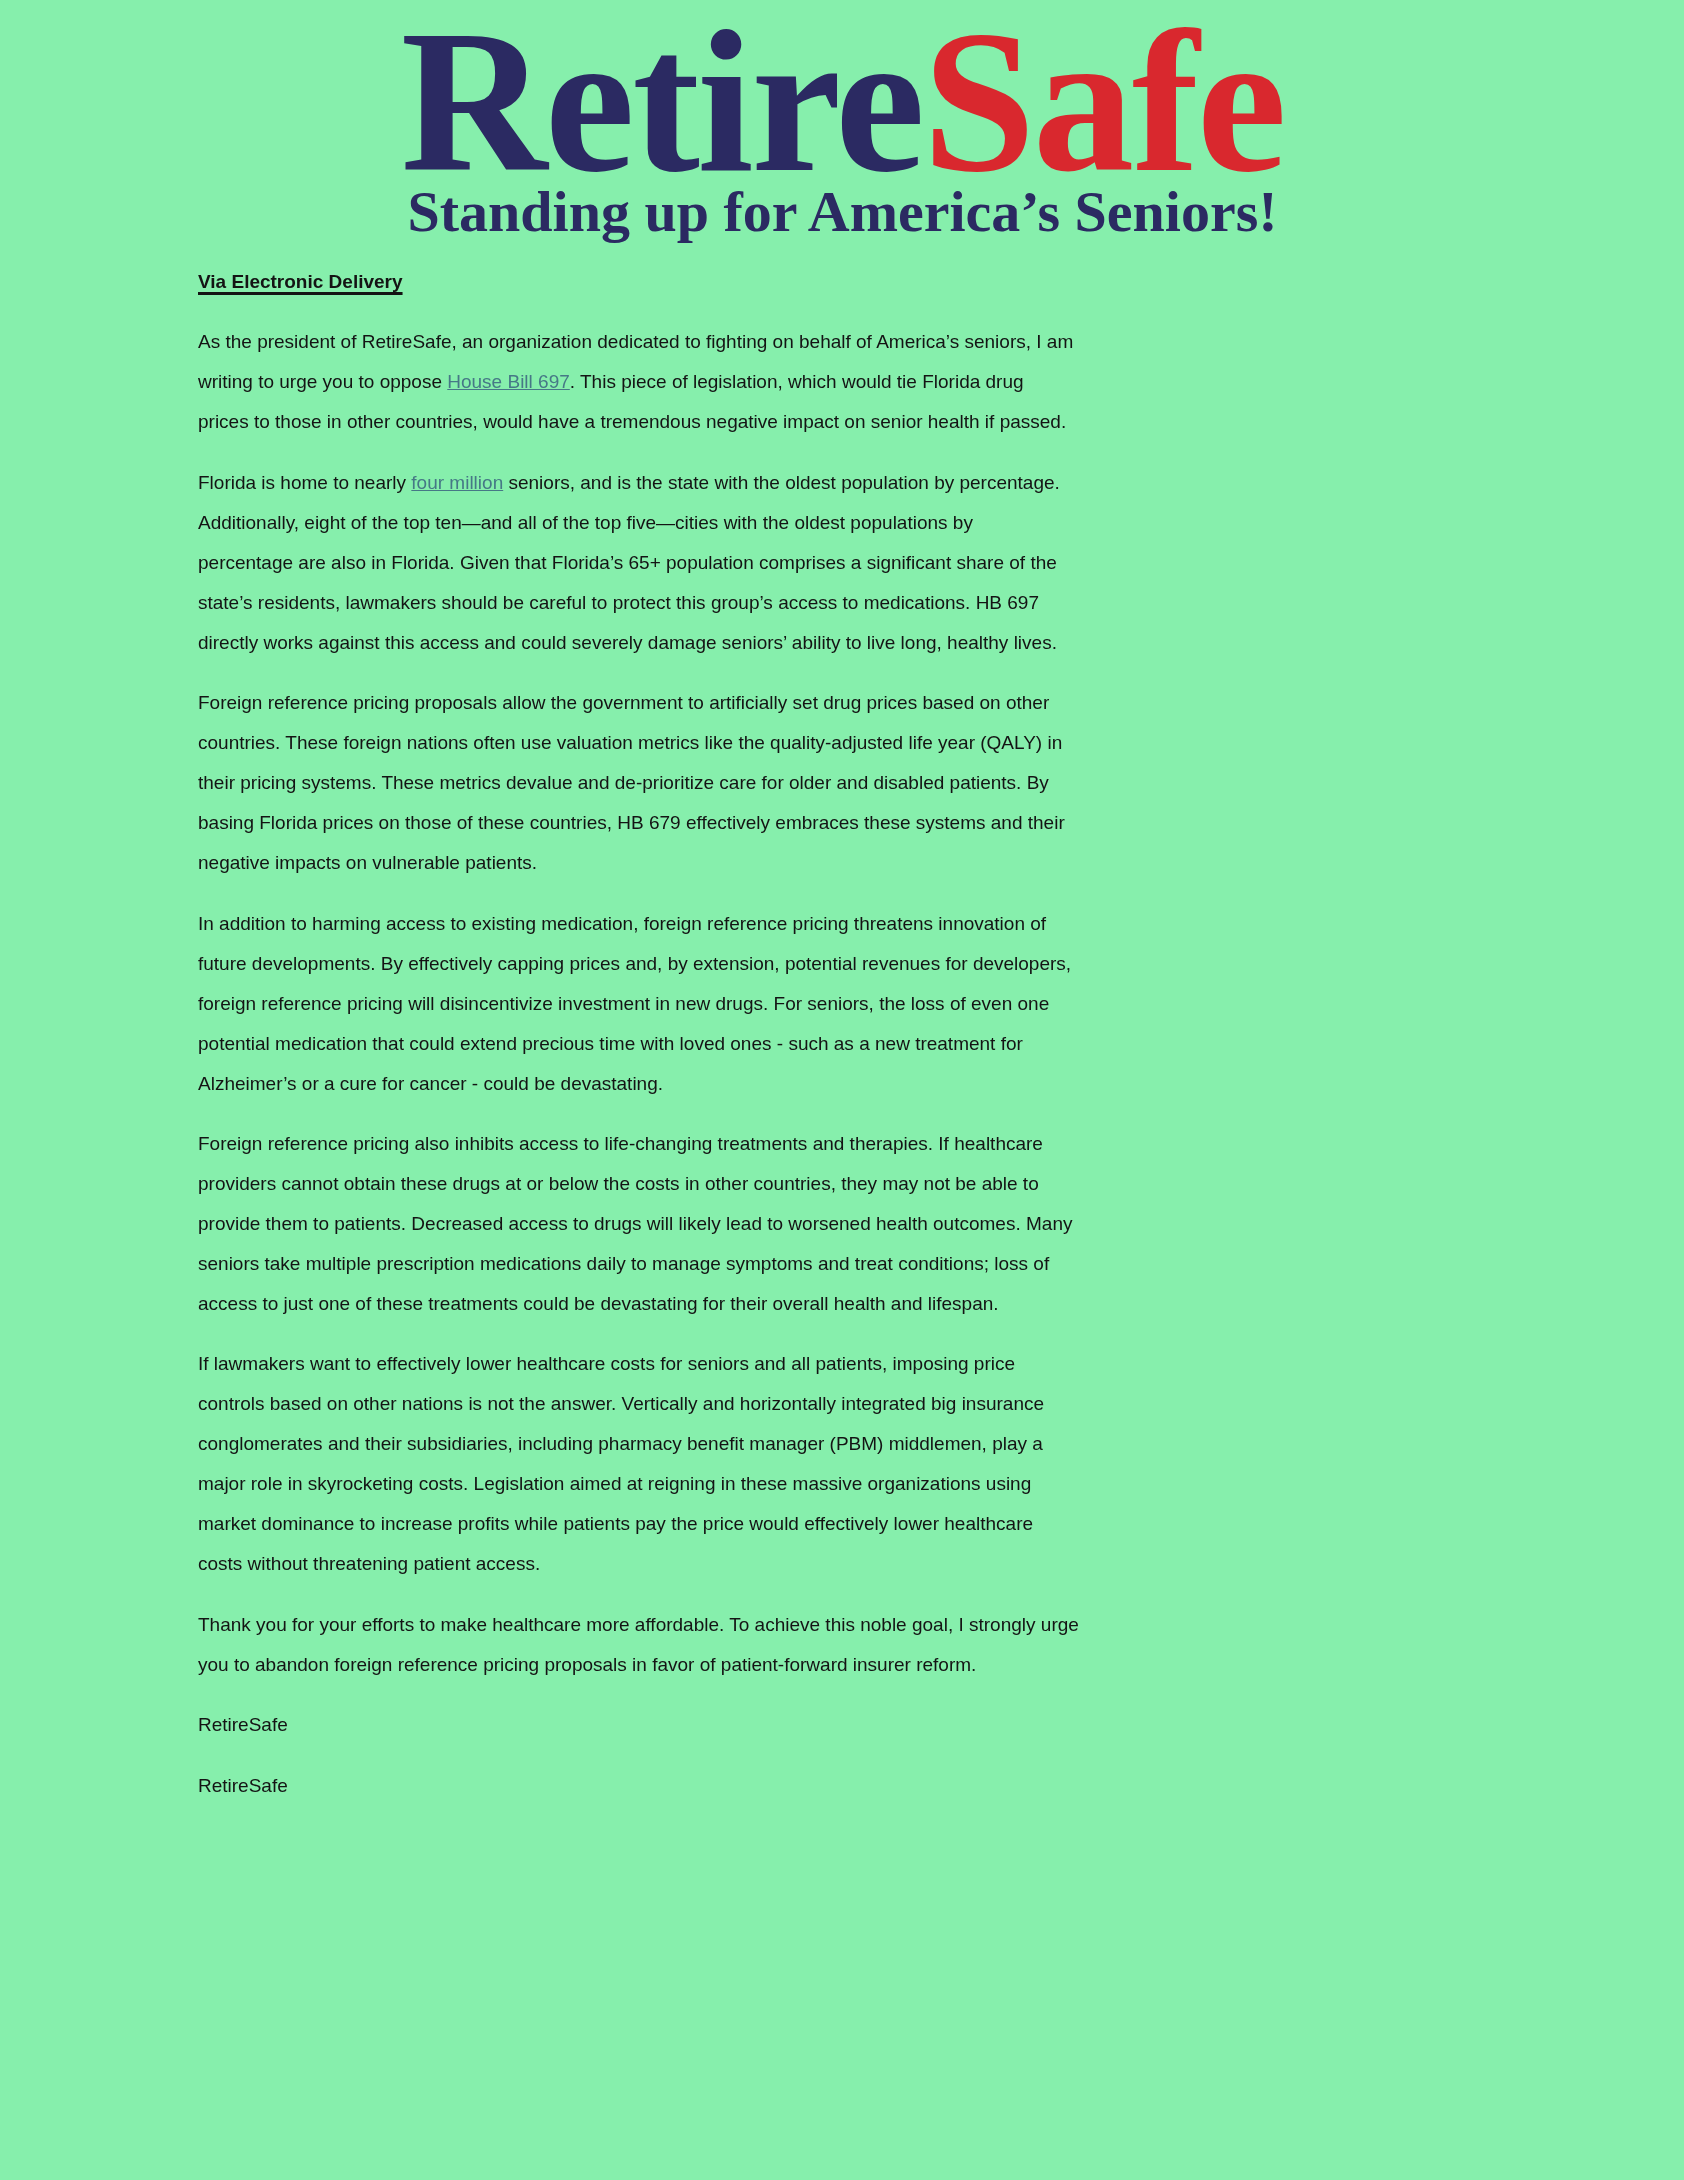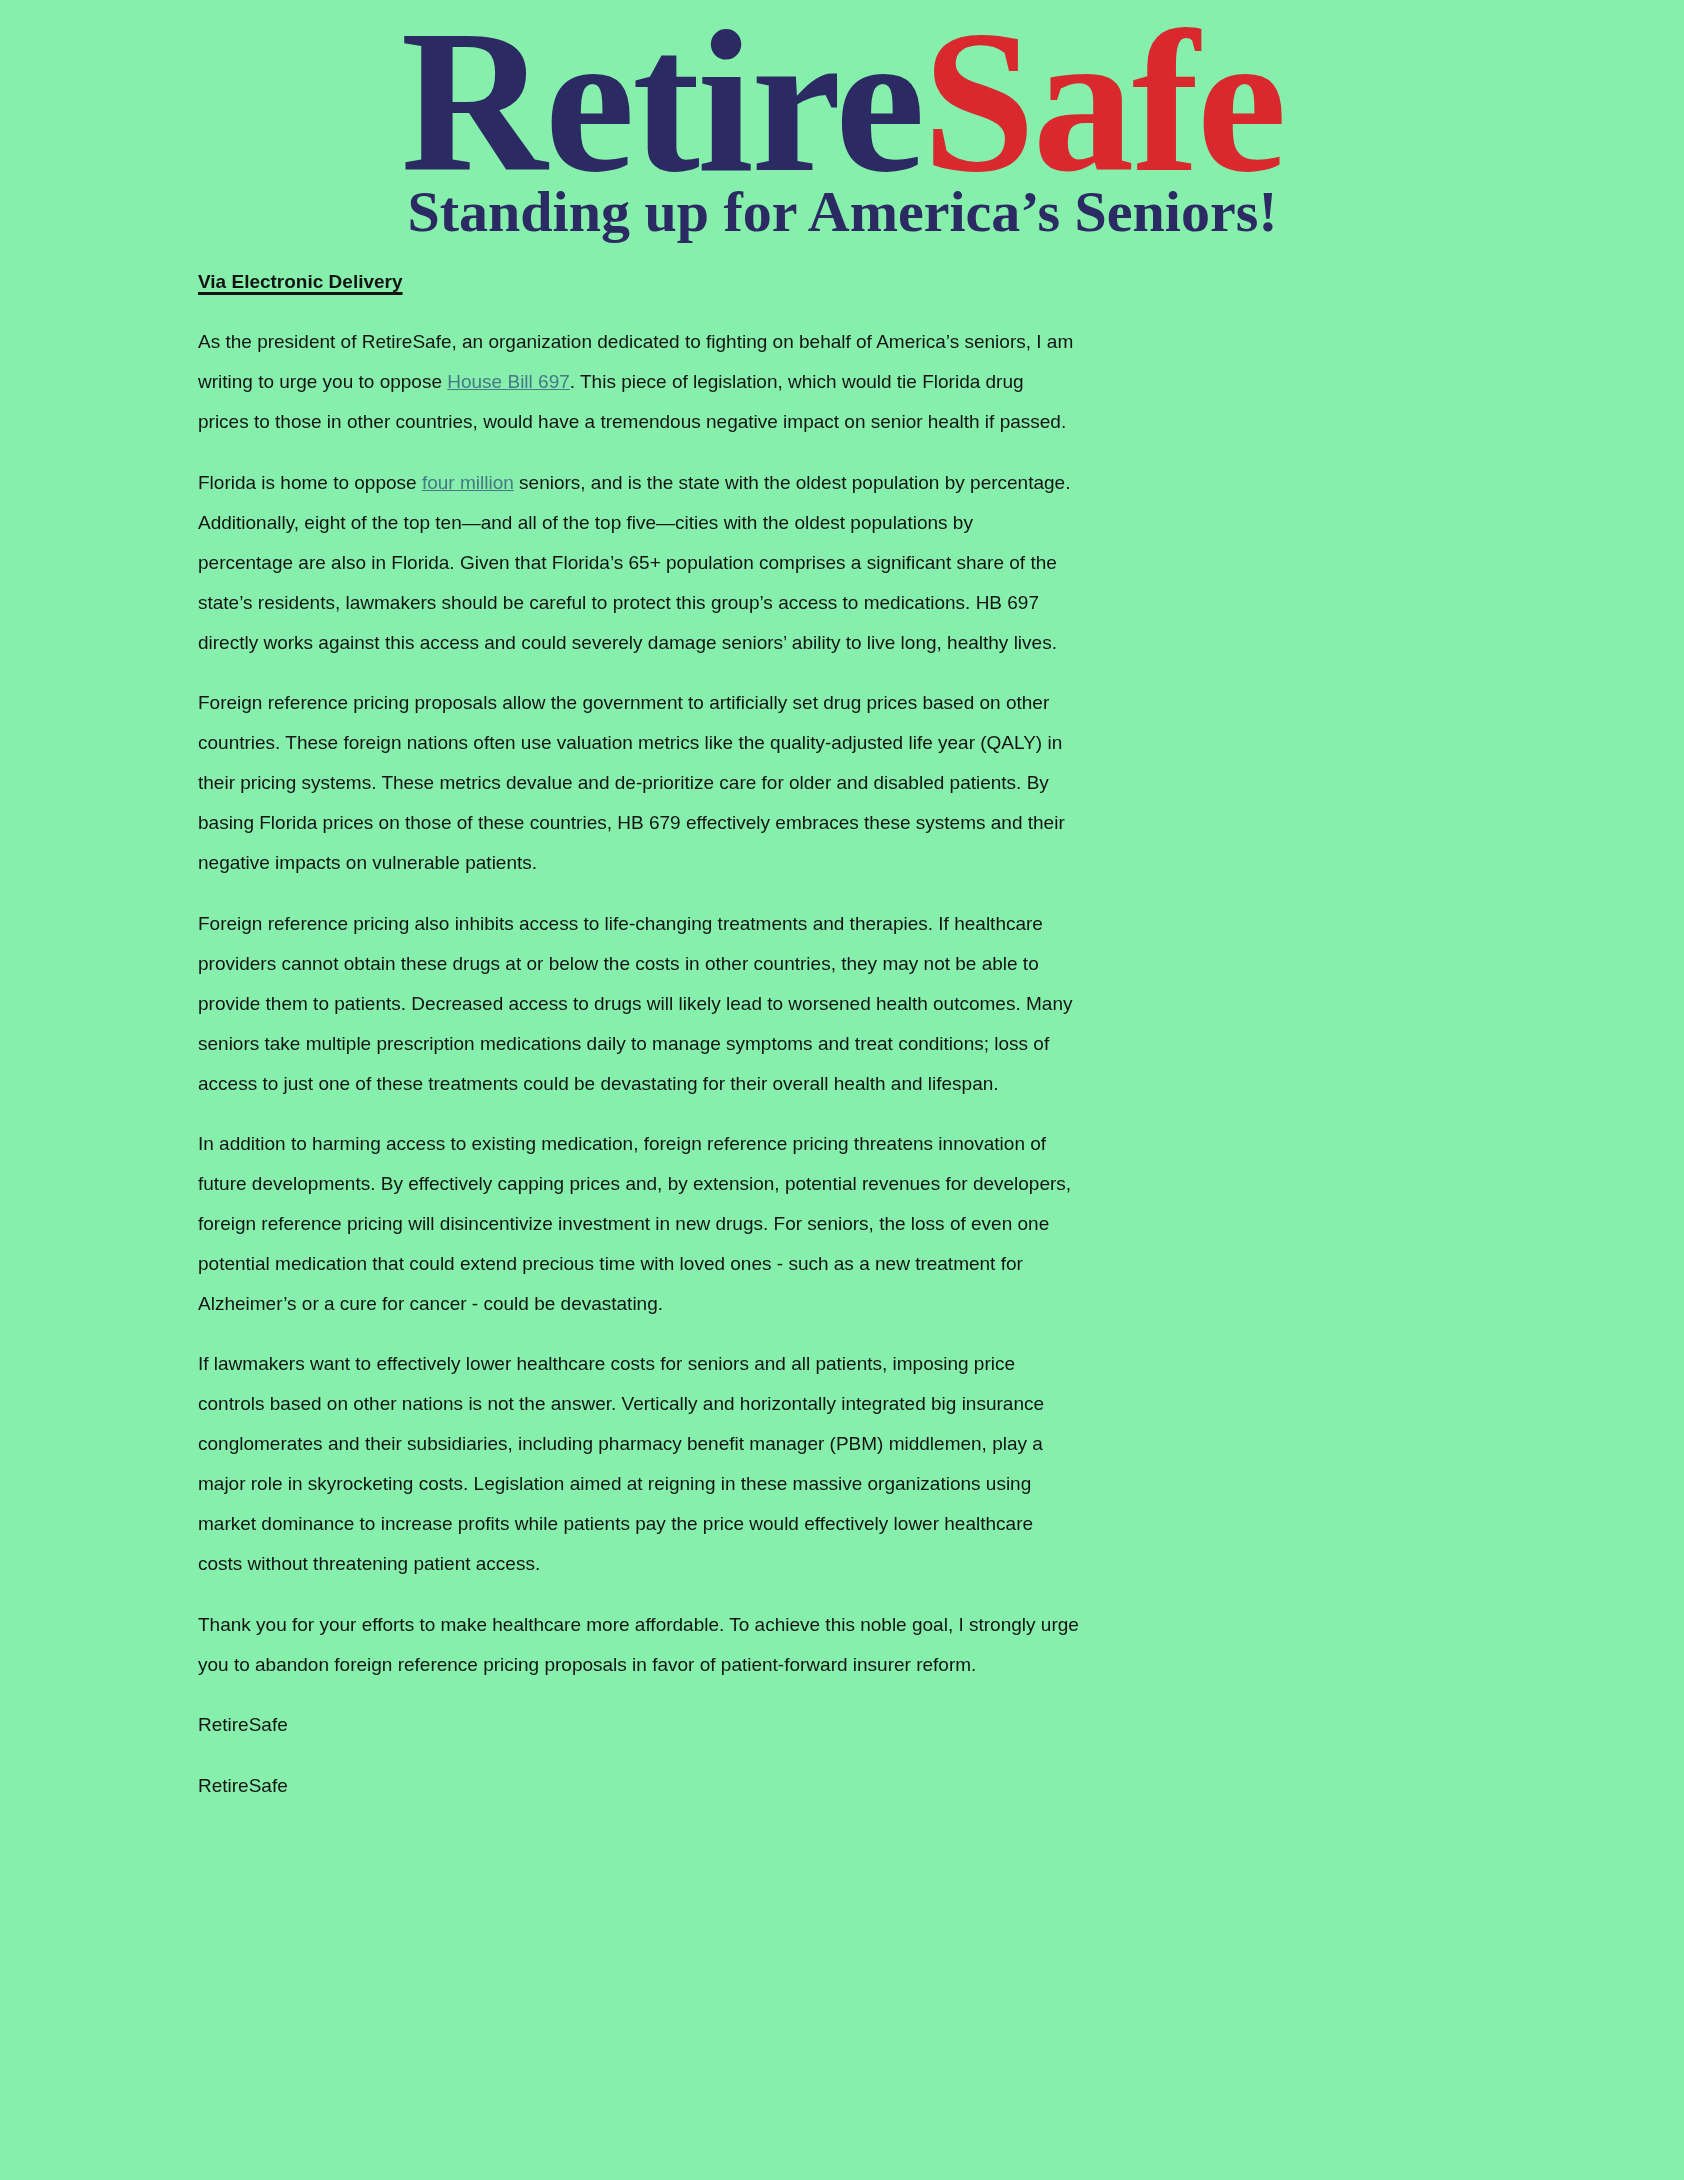--- a/index.html
+++ b/index.html
@@ -83,43 +83,43 @@
   <div class="letter">
 
     <p class="heading">Via Electronic Delivery</p>
 
 
 
     <p><span>As the president of RetireSafe, an organization dedicated to fighting on behalf of America’s seniors, I am
 writing to urge you to oppose </span><a class="link" href="#">House Bill 697</a><span>. This piece of legislation, which would tie Florida drug
 prices to those in other countries, would have a tremendous negative impact on senior health if passed.</span></p>
 
-    <p><span>Florida is home to oppose </span><a class="link" href="#">four million</a><span> seniors, and is the state with the oldest population by percentage.
+    <p><span>Florida is home to nearly </span><a class="link" href="#">four million</a><span> seniors, and is the state with the oldest population by percentage.
 Additionally, eight of the top ten—and all of the top five—cities with the oldest populations by
 percentage are also in Florida. Given that Florida’s 65+ population comprises a significant share of the
 state’s residents, lawmakers should be careful to protect this group’s access to medications. HB 697
 directly works against this access and could severely damage seniors’ ability to live long, healthy lives.</span></p>
 
     <p>Foreign reference pricing proposals allow the government to artificially set drug prices based on other
 countries. These foreign nations often use valuation metrics like the quality-adjusted life year (QALY) in
 their pricing systems. These metrics devalue and de-prioritize care for older and disabled patients. By
 basing Florida prices on those of these countries, HB 679 effectively embraces these systems and their
 negative impacts on vulnerable patients.</p>
 
+    <p>In addition to harming access to existing medication, foreign reference pricing threatens innovation of
+future developments. By effectively capping prices and, by extension, potential revenues for developers,
+foreign reference pricing will disincentivize investment in new drugs. For seniors, the loss of even one
+potential medication that could extend precious time with loved ones - such as a new treatment for
+Alzheimer’s or a cure for cancer - could be devastating.</p>
+
     <p>Foreign reference pricing also inhibits access to life-changing treatments and therapies. If healthcare
 providers cannot obtain these drugs at or below the costs in other countries, they may not be able to
 provide them to patients. Decreased access to drugs will likely lead to worsened health outcomes. Many
 seniors take multiple prescription medications daily to manage symptoms and treat conditions; loss of
 access to just one of these treatments could be devastating for their overall health and lifespan.</p>
-
-    <p>In addition to harming access to existing medication, foreign reference pricing threatens innovation of
-future developments. By effectively capping prices and, by extension, potential revenues for developers,
-foreign reference pricing will disincentivize investment in new drugs. For seniors, the loss of even one
-potential medication that could extend precious time with loved ones - such as a new treatment for
-Alzheimer’s or a cure for cancer - could be devastating.</p>
 
     <p>If lawmakers want to effectively lower healthcare costs for seniors and all patients, imposing price
 controls based on other nations is not the answer. Vertically and horizontally integrated big insurance
 conglomerates and their subsidiaries, including pharmacy benefit manager (PBM) middlemen, play a
 major role in skyrocketing costs. Legislation aimed at reigning in these massive organizations using
 market dominance to increase profits while patients pay the price would effectively lower healthcare
 costs without threatening patient access.</p>
 
     <p>Thank you for your efforts to make healthcare more affordable. To achieve this noble goal, I strongly urge
 you to abandon foreign reference pricing proposals in favor of patient-forward insurer reform.</p>

